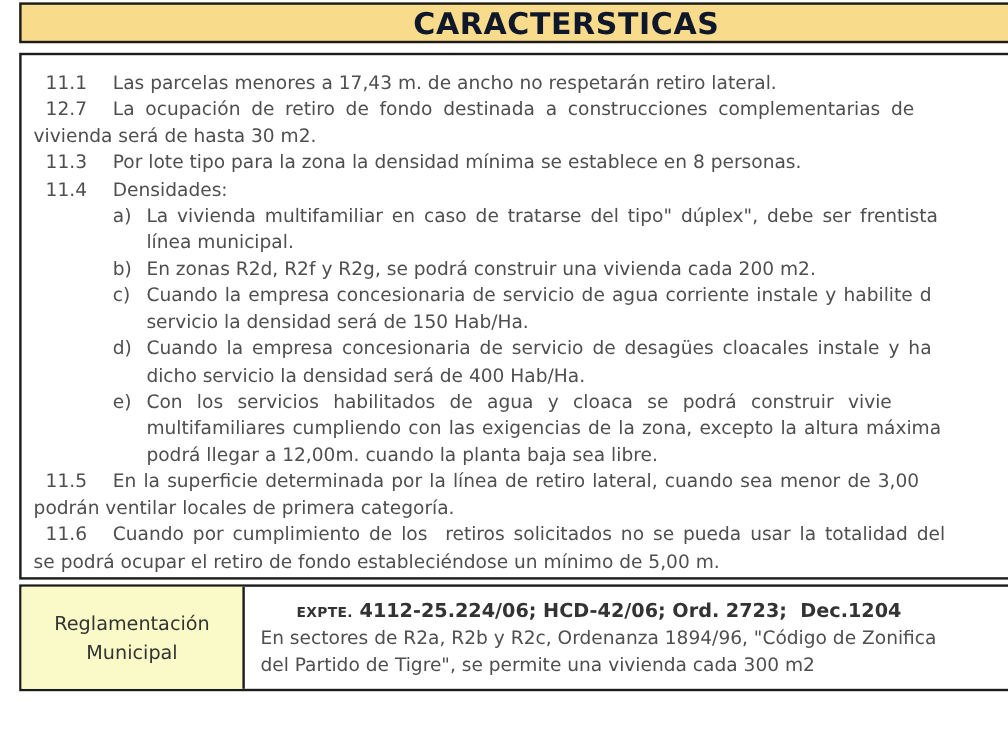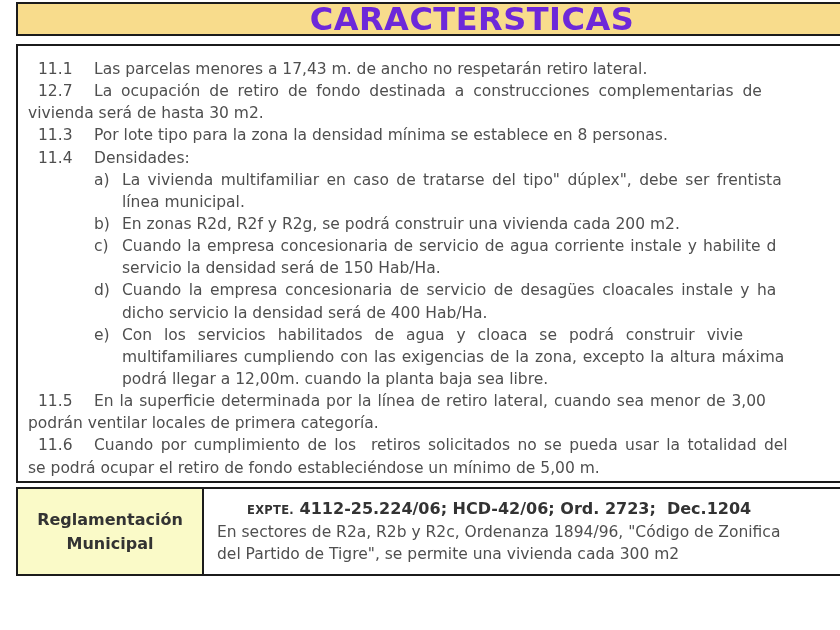--- a/index.html
+++ b/index.html
@@ -6,21 +6,21 @@
   .viewport{
     position:relative;width:840px;height:630px;overflow:hidden;background:#ffffff;
     font-family:"DejaVu Sans","Liberation Sans",sans-serif;
   }
   
   .band{
     position:absolute;left:16px;top:2px;width:912px;height:34px;box-sizing:border-box;
     border:2px solid #1b1b1b;background:#f8dc8c;
     display:flex;align-items:center;justify-content:center;
   }
-  .title{font-weight:bold;font-size:32px;letter-spacing:.5px;color:#6d28d9;}
+  .title{font-weight:bold;font-size:25px;letter-spacing:.5px;color:#0f172a;}
   
   .bodybox{
     position:absolute;left:16px;top:44px;width:912px;height:439px;box-sizing:border-box;
     border:2px solid #1b1b1b;background:#ffffff;padding-top:12px;
     color:#4f4f4f;font-size:15.5px;
   }
   .ln{height:22.15px;line-height:22.15px;white-space:pre;overflow:hidden;}
   .t-item{padding-left:20px;}
   .t-item .n{display:inline-block;width:56px;}
   .t-cont1{padding-left:10px;}
@@ -32,21 +32,21 @@
   .j3{word-spacing:4px;}
   .j4{word-spacing:7px;}
   
   .ftable{
     position:absolute;left:16px;top:487px;width:912px;height:89px;box-sizing:border-box;
     border:2px solid #1b1b1b;background:#ffffff;display:flex;
   }
   .fleft{
     flex:0 0 186px;width:186px;box-sizing:border-box;border-right:2px solid #1b1b1b;
     background:#fafac8;display:flex;flex-direction:column;align-items:center;justify-content:center;
-    font-weight:bold;font-size:16px;line-height:24px;color:#333333;
+    font-weight:normal;font-size:16px;line-height:24px;color:#333333;
   }
   .fright{
     flex:1;display:flex;flex-direction:column;justify-content:center;
     padding-left:13px;overflow:hidden;color:#4f4f4f;font-size:15.5px;line-height:22px;
   }
   .exline{white-space:pre;font-weight:bold;color:#333333;line-height:22px;}
   .exlabel{font-size:11.5px;letter-spacing:.3px;margin-left:30px;}
   .exval{font-size:16px;}
   .fline{white-space:pre;}
 </style>

